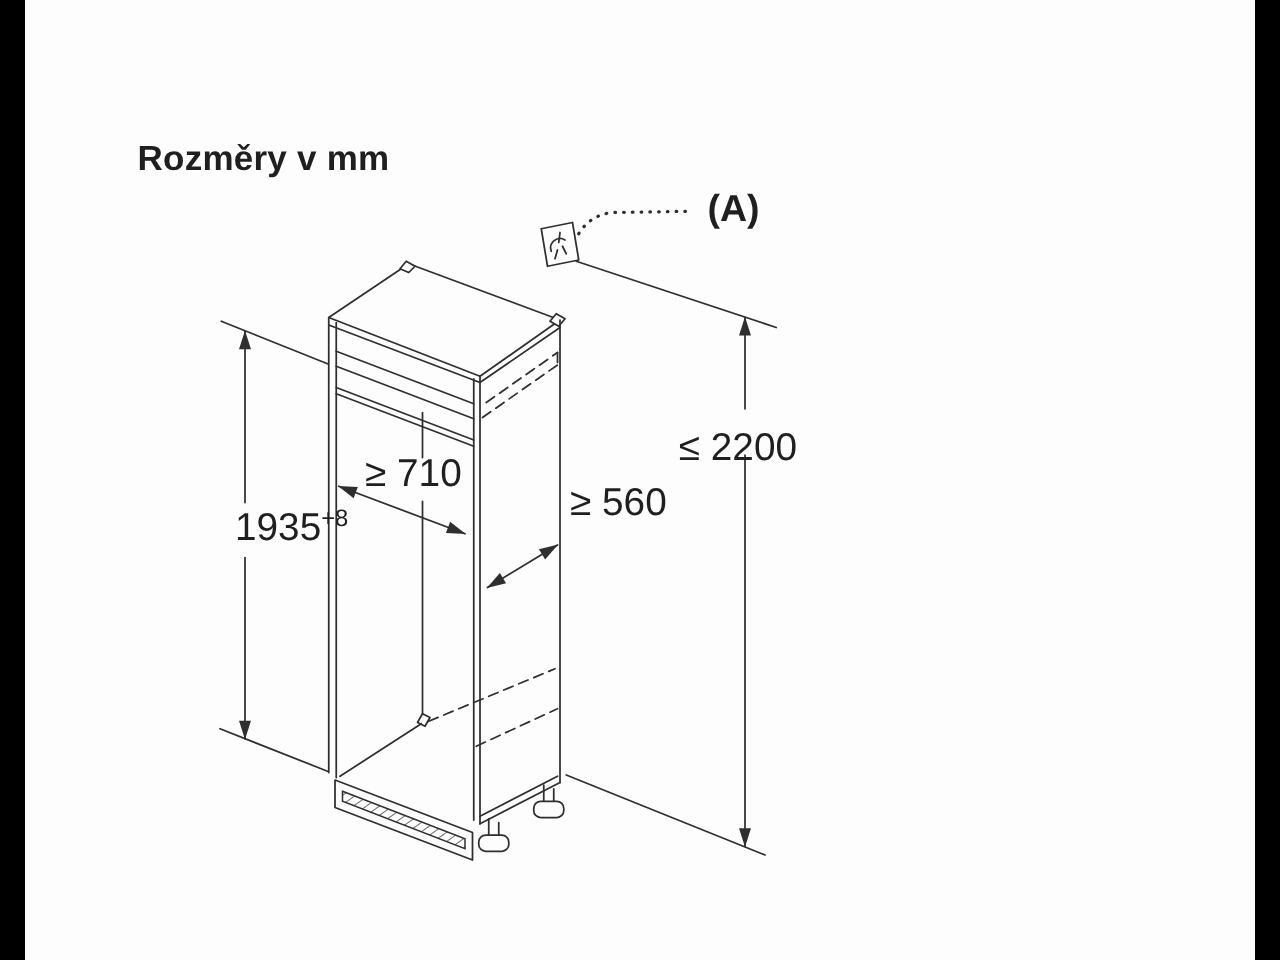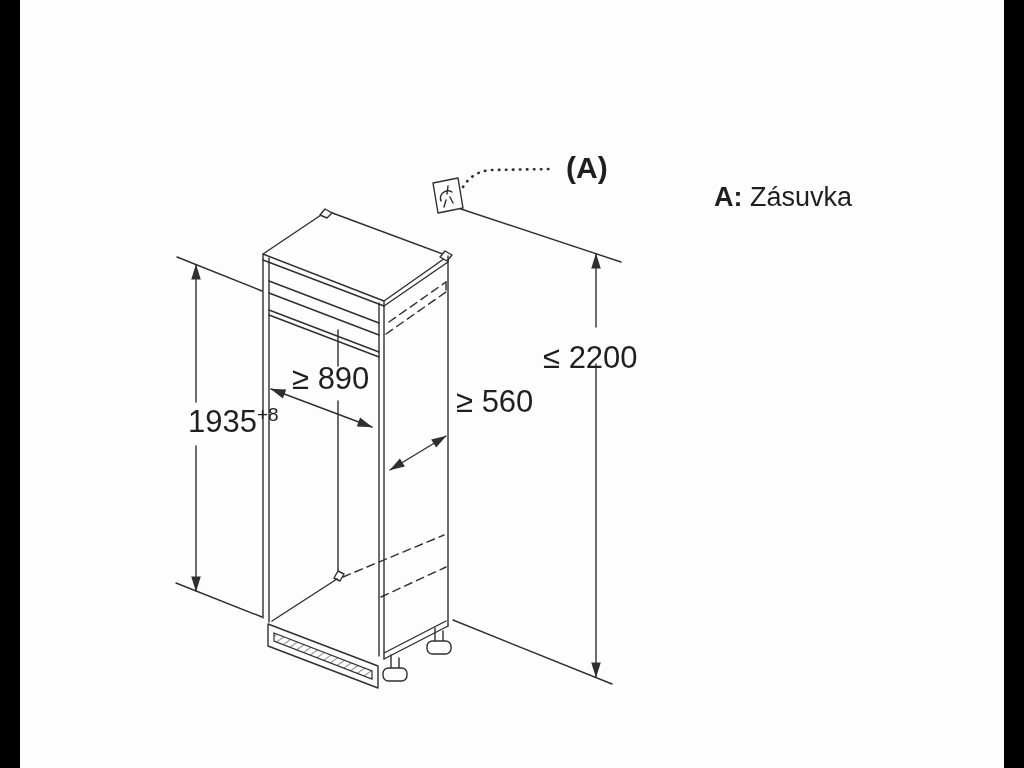--- a/index.html
+++ b/index.html
@@ -119,25 +119,25 @@
     <g>
       <path class="lnw" stroke-width="1.8" d="M433,183 L458,178 L463,208 L438,213 Z"></path>
       <path class="ln" d="M448,186 L447,194"></path>
       <path class="ln" d="M441,201 A7.5,7.5 0 0 1 452,192"></path>
       <path class="ln" d="M444,207 L446,200"></path>
       <path class="ln" d="M453,203 L450,197"></path>
     </g>
     <path class="ln dots" d="M463,187 Q472,172 490,170 L553,169"></path>
   </svg>
 
+  <div class="txt" id="title">Rozměry v mm</div>
 
   <div class="txt" id="callout-a">(A)</div>
 
-  <div class="txt" id="legend"><span class="k">A:</span>&nbsp;<span>Zásuvka</span></div>
 
   <div class="txt dim" id="dim-height"><span>1935</span><sup>+8</sup></div>
 
   <div class="txt dim" id="dim-total">≤ 2200</div>
 
-  <div class="txt dim" id="dim-width">≥ 890</div>
+  <div class="txt dim" id="dim-width">≥ 710</div>
 
   <div class="txt dim" id="dim-depth">≥ 560</div>
 </div>
 
 </body></html>

